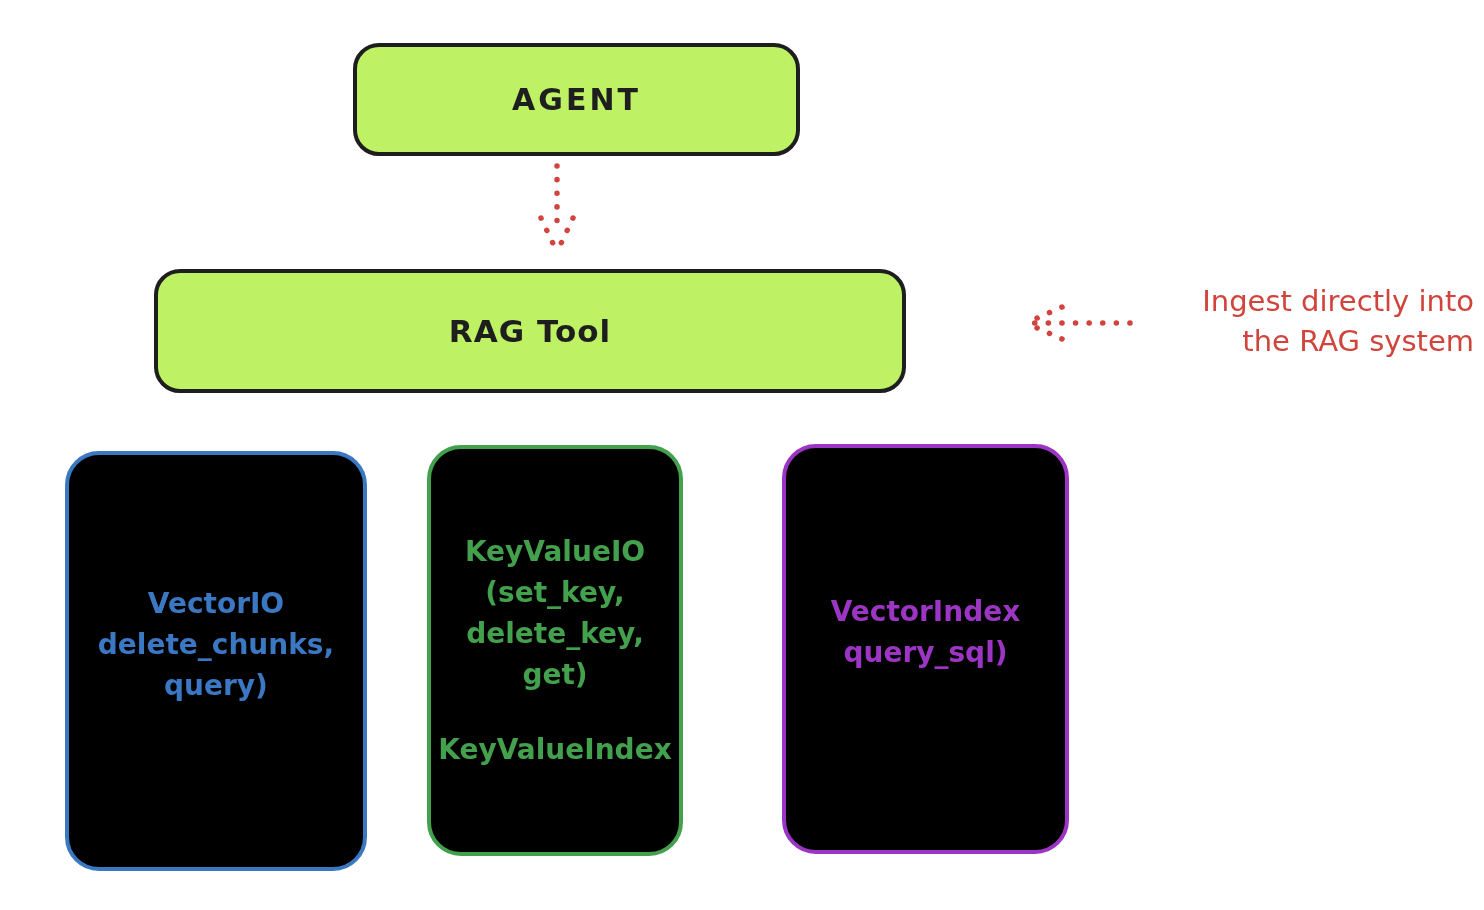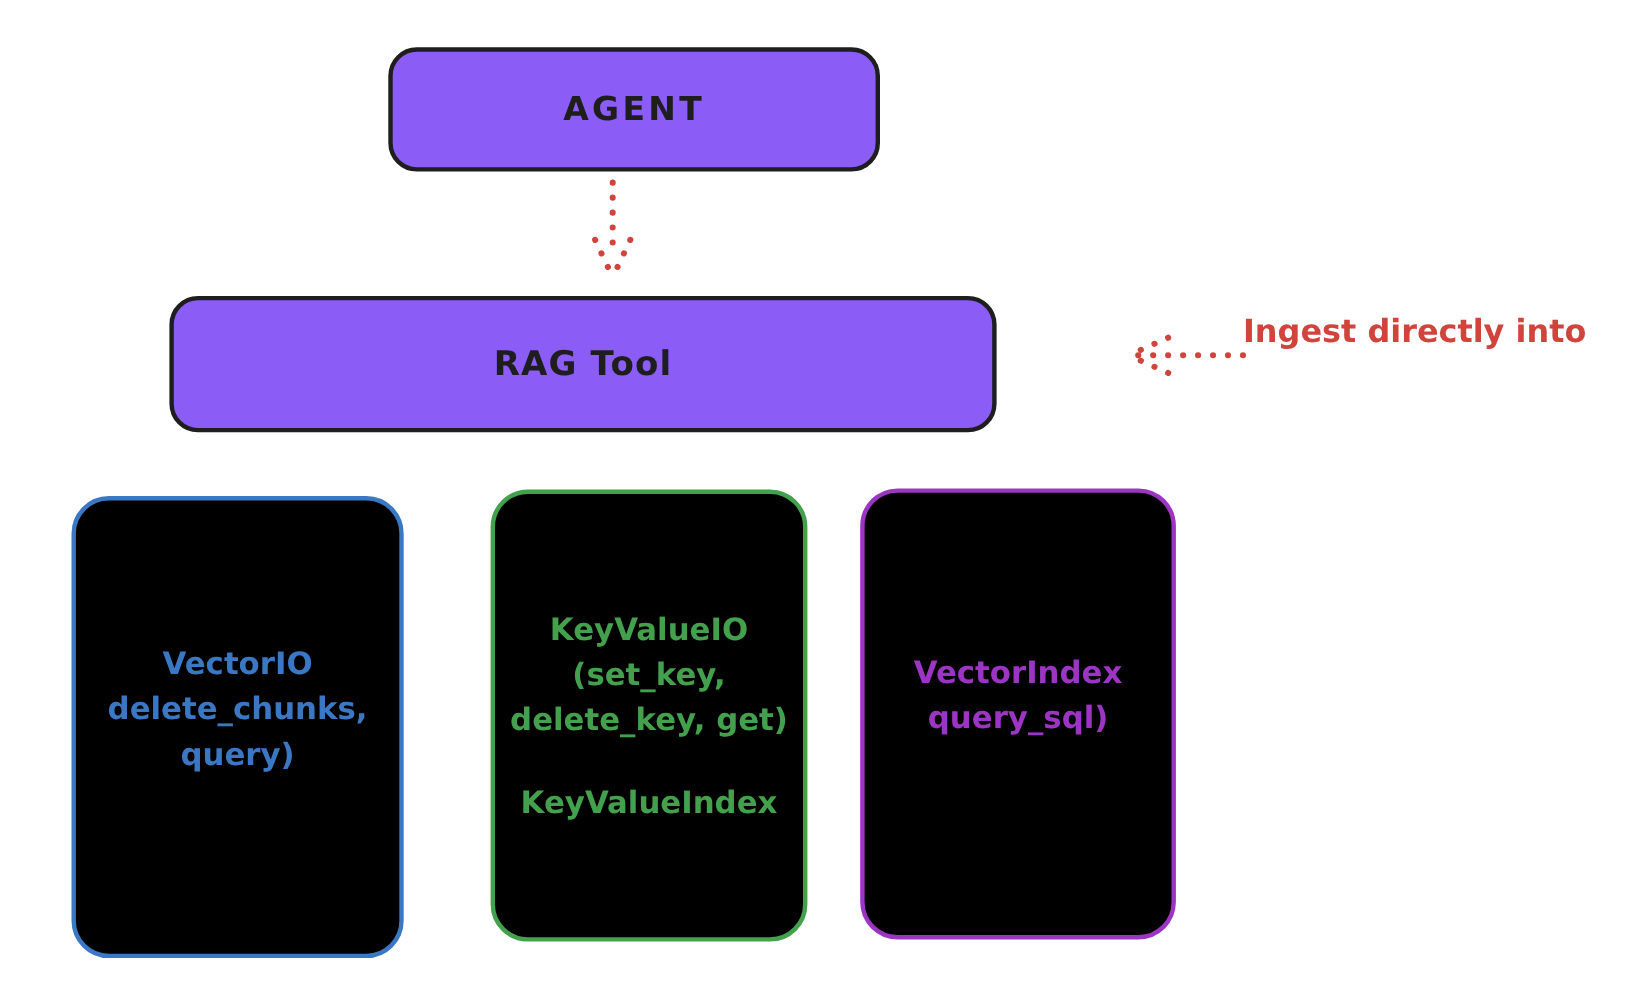--- a/index.html
+++ b/index.html
@@ -13,21 +13,21 @@
     width: 1484px;
     height: 910px;
     background: var(--bg, #ffffff);
     overflow: hidden;
   }
   
   .node-box {
     position: absolute;
     border: 4px solid var(--ink);
     border-radius: 26px;
-    background: #8b5cf6;
+    background: #bef264;
     display: flex;
     align-items: center;
     justify-content: center;
     box-sizing: border-box;
   }
   .node-box .node-label {
     color: var(--ink);
     font-weight: 700;
     font-size: 30px;
     letter-spacing: 3px;
@@ -47,24 +47,24 @@
   }
   .arrow-down-svg { left: 527px; top: 160px; }
   .arrow-left-svg { left: 1014px; top: 300px; }
 
   
   .annotation {
     position: absolute;
     left: 1130px;
     top: 281px;
     width: 344px;
-    text-align: left;
+    text-align: right;
     color: var(--red);
     font-size: 29px;
-    font-weight: 700;
+    font-weight: 400;
     line-height: 40px;
   }
 
   
   .card {
     position: absolute;
     border: 4px solid;
     border-radius: 34px;
     background: #000000;
     box-sizing: border-box;
@@ -73,21 +73,21 @@
     align-items: center;
     justify-content: center;
     text-align: center;
     font-size: 28px;
     font-weight: 700;
     line-height: 41px;
   }
   .card .card-gap { height: 34px; }
   .card-vector     { left: 65px;  top: 451px; width: 302px; height: 420px;
                      border-color: var(--blue);   color: var(--blue); }
-  .card-keyvalue   { left: 446px; top: 445px; width: 288px; height: 411px;
+  .card-keyvalue   { left: 427px; top: 445px; width: 256px; height: 411px;
                      border-color: var(--green);  color: var(--green); }
   .card-relational { left: 782px; top: 444px; width: 287px; height: 410px;
                      border-color: var(--purple); color: var(--purple); }
 </style>
 </head>
 <body>
 
 <div class="canvas">
 
   <div class="node-box agent-box">
@@ -105,20 +105,21 @@
   </div>
 
   <svg class="arrow-svg arrow-left-svg" width="122" height="46" viewBox="0 0 122 46">
     <line class="dotted" x1="116" y1="23" x2="16" y2="23"></line>
     <line class="dotted" x1="48" y1="7" x2="12" y2="23"></line>
     <line class="dotted" x1="48" y1="39" x2="12" y2="23"></line>
   </svg>
 
   <div class="annotation">
     <div>Ingest directly into</div>
+    <div>the RAG system</div>
   </div>
 
   <div class="card card-vector">
     <div>VectorIO</div>
     <div>delete_chunks,</div>
     <div>query)</div>
     <div class="card-gap"></div>
   </div>
 
   <div class="card card-keyvalue">

